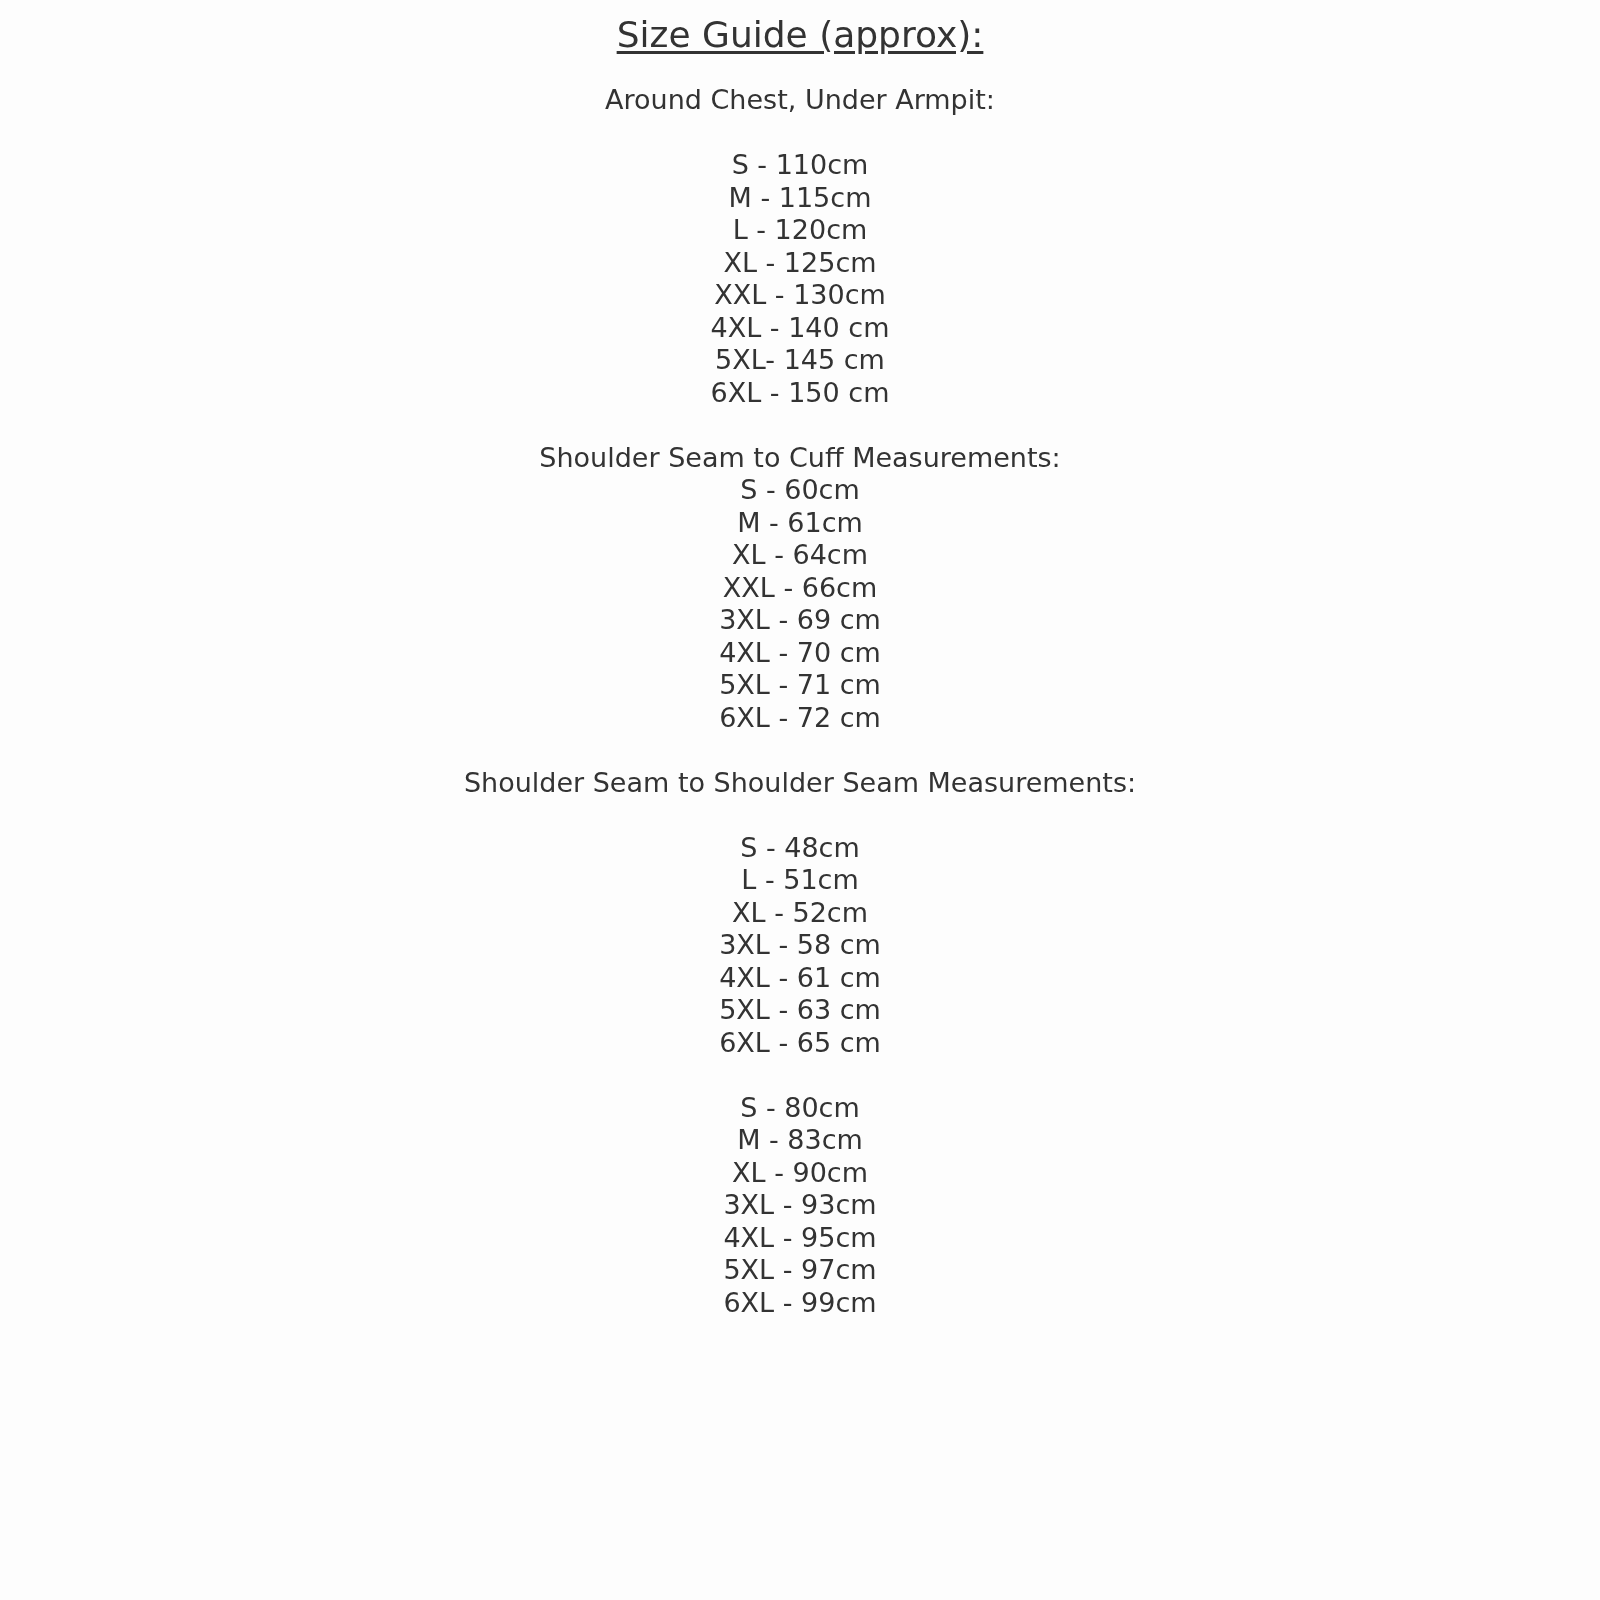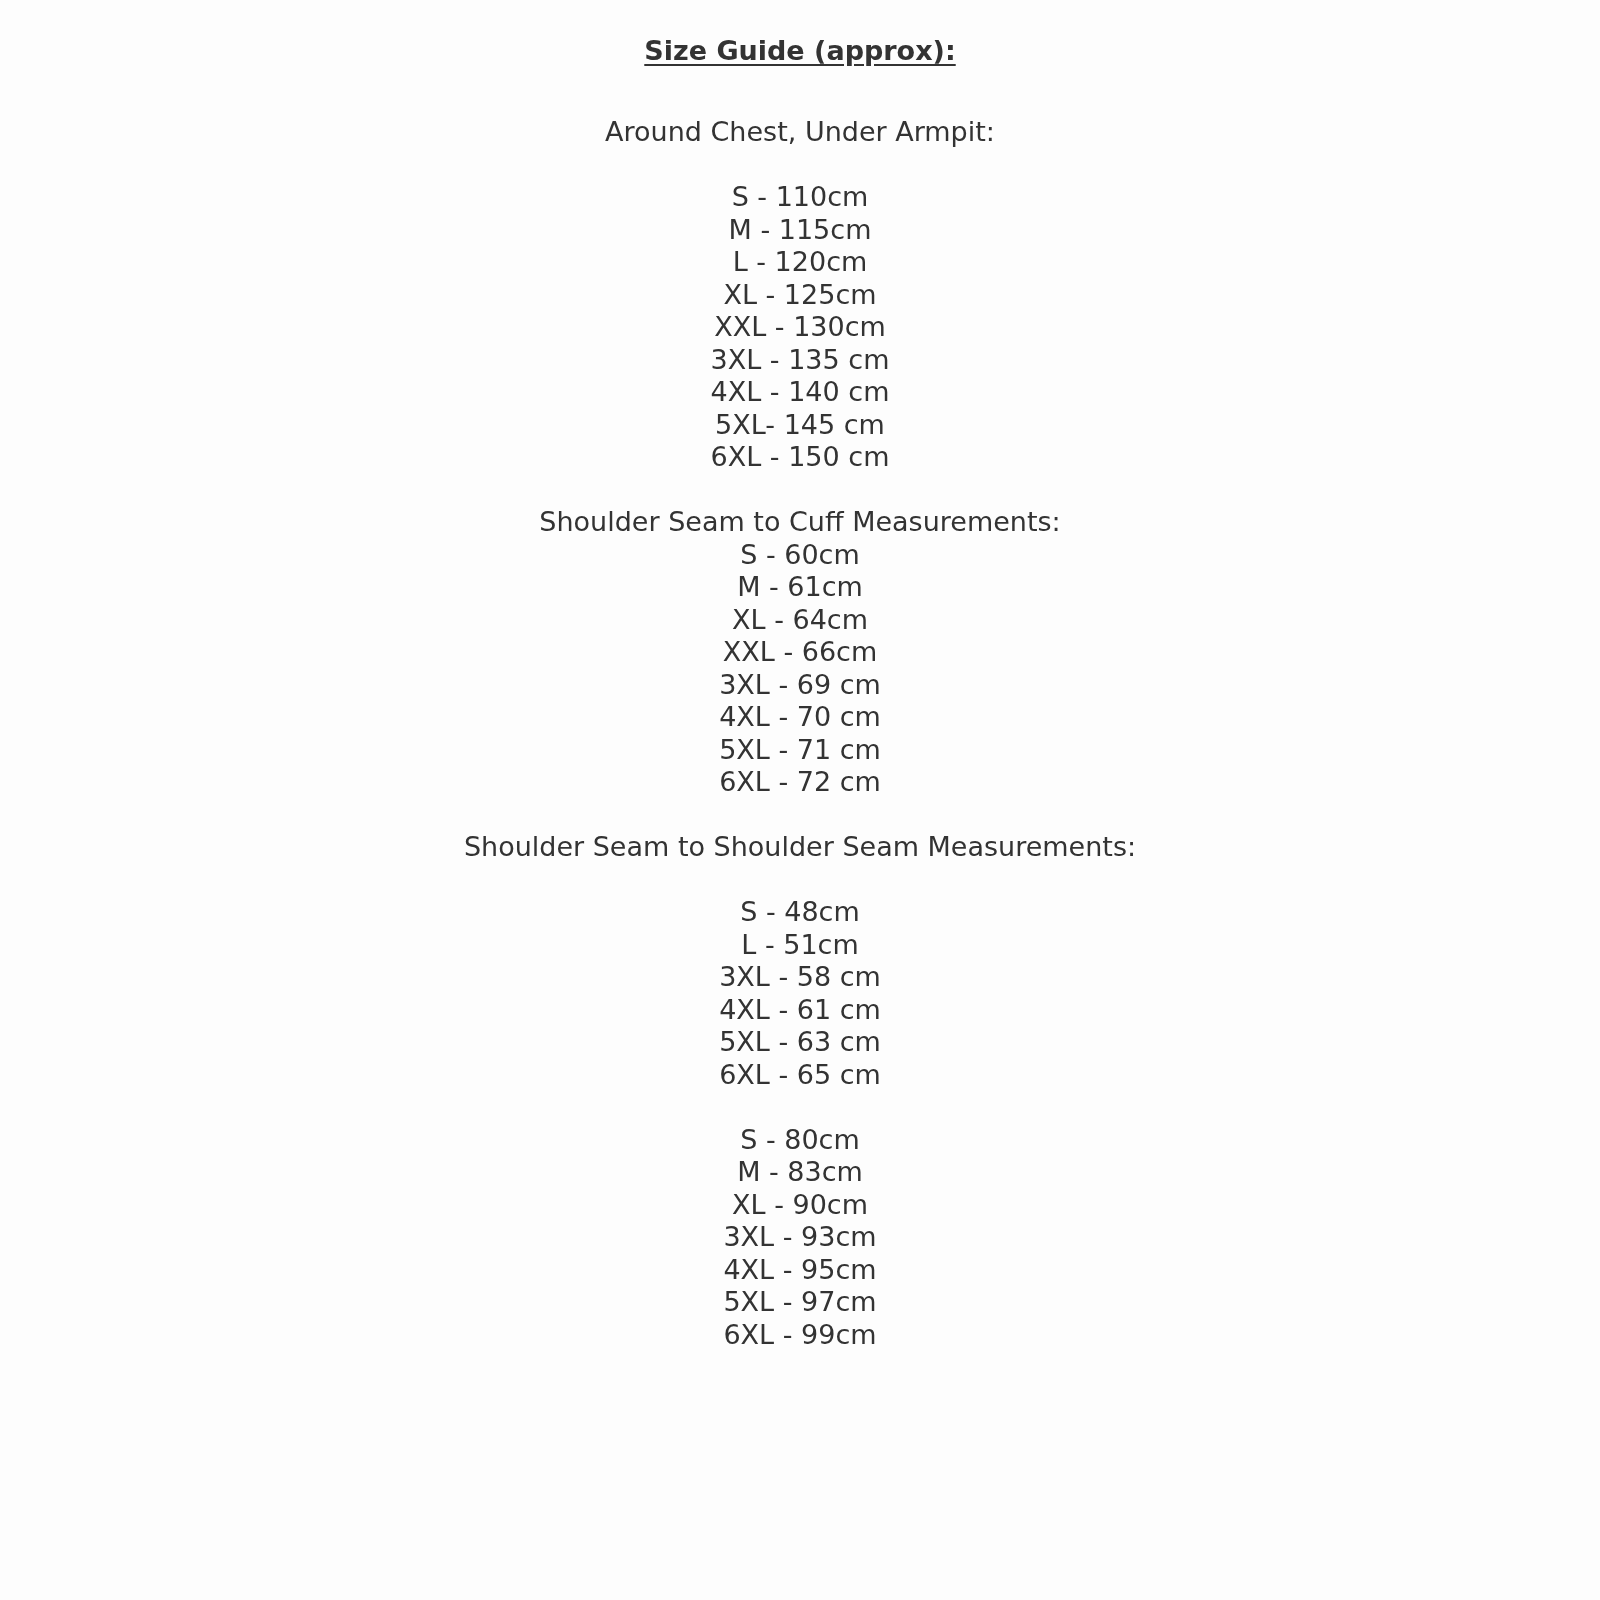--- a/index.html
+++ b/index.html
@@ -25,23 +25,23 @@
     background: #fdfdfd;
   }
   .line {
     height: 32.5px;
     white-space: pre;
   }
   .blank {
     height: 32.5px;
   }
   .title {
-    margin: 16px;
-    font-size: 27px;
-    font-weight: bold;
+    margin: 0;
+    font-size: 36px;
+    font-weight: normal;
     text-decoration: underline;
     text-underline-offset: 4px;
   }
   .heading {
     margin: 0;
     font-size: 27px;
     font-weight: normal;
   }
 </style>
 </head>
@@ -53,21 +53,20 @@
   <div class="blank"></div>
 
   <section>
     <h2 class="heading line">Around Chest, Under Armpit:</h2>
     <div class="blank"></div>
     <div class="line">S - 110cm</div>
     <div class="line">M - 115cm</div>
     <div class="line">L - 120cm</div>
     <div class="line">XL - 125cm</div>
     <div class="line">XXL - 130cm</div>
-    <div class="line">3XL - 135 cm</div>
     <div class="line">4XL - 140 cm</div>
     <div class="line">5XL- 145 cm</div>
     <div class="line">6XL - 150 cm</div>
   </section>
 
   <div class="blank"></div>
 
   <section>
     <h2 class="heading line">Shoulder Seam to Cuff Measurements:</h2>
     <div class="line">S - 60cm</div>
@@ -80,20 +79,21 @@
     <div class="line">6XL - 72 cm</div>
   </section>
 
   <div class="blank"></div>
 
   <section>
     <h2 class="heading line">Shoulder Seam to Shoulder Seam Measurements:</h2>
     <div class="blank"></div>
     <div class="line">S - 48cm</div>
     <div class="line">L - 51cm</div>
+    <div class="line">XL - 52cm</div>
     <div class="line">3XL - 58 cm</div>
     <div class="line">4XL - 61 cm</div>
     <div class="line">5XL - 63 cm</div>
     <div class="line">6XL - 65 cm</div>
   </section>
 
   <div class="blank"></div>
 
   <section>
     <div class="line">S - 80cm</div>

